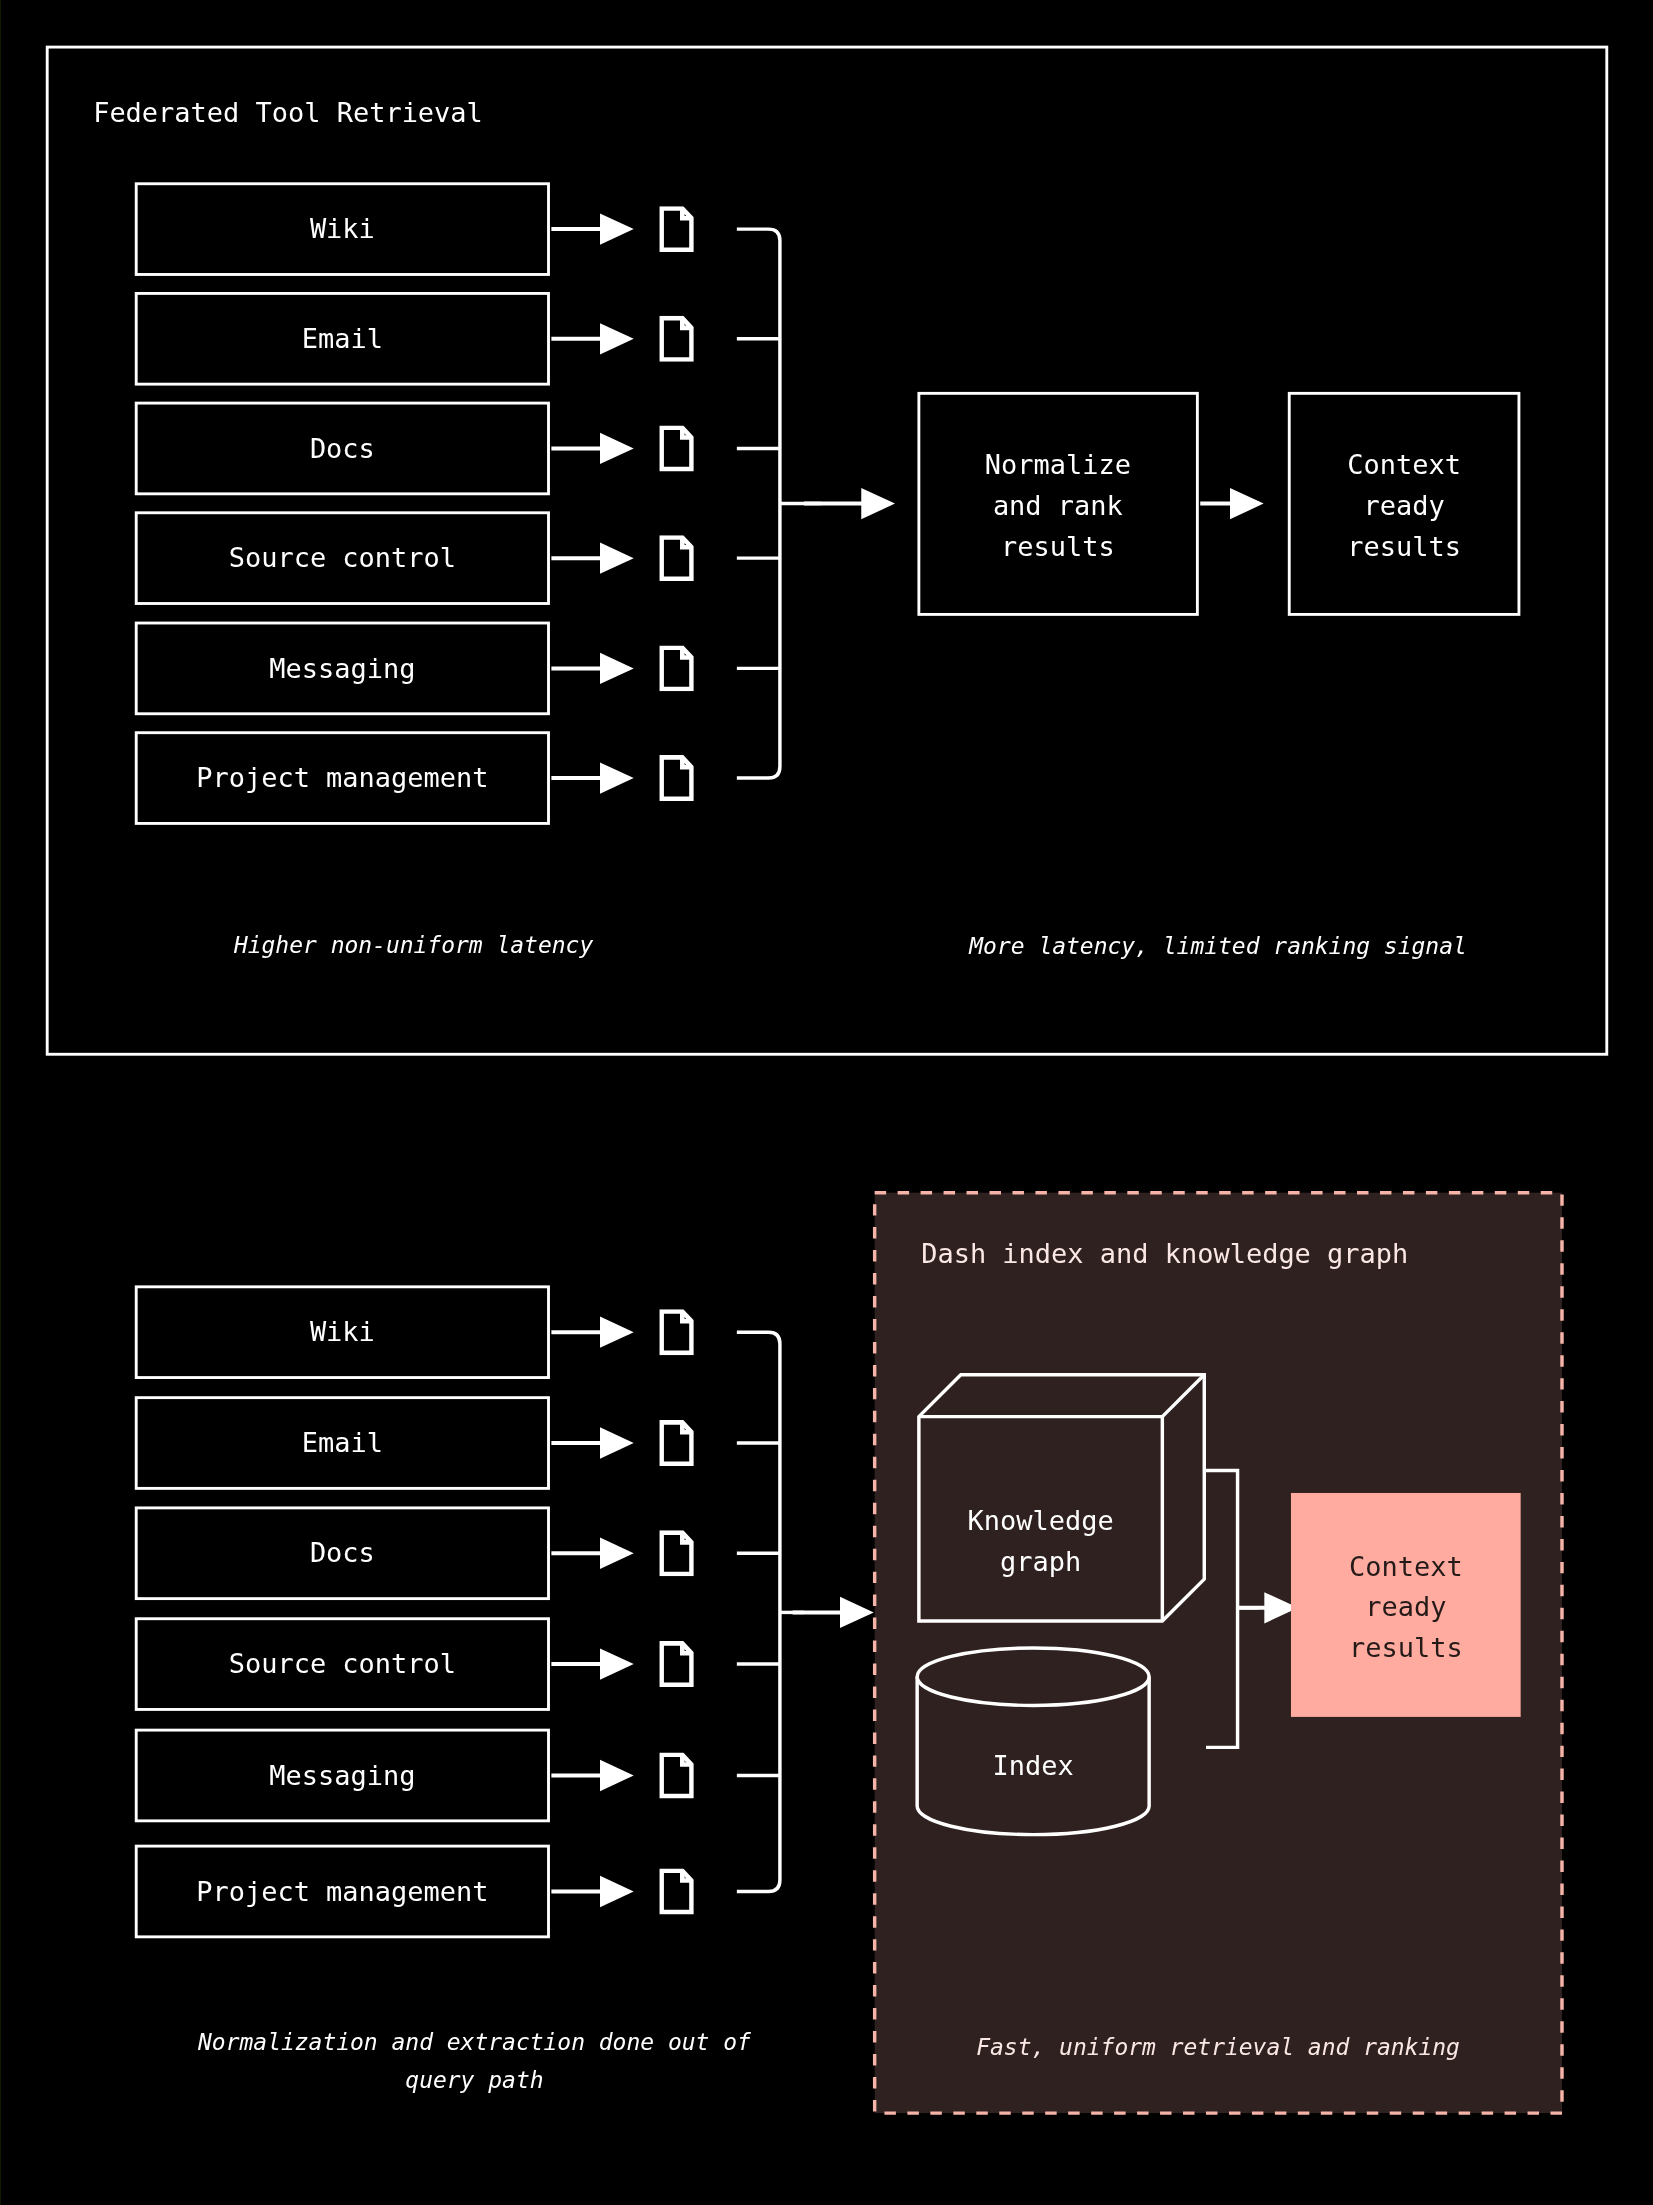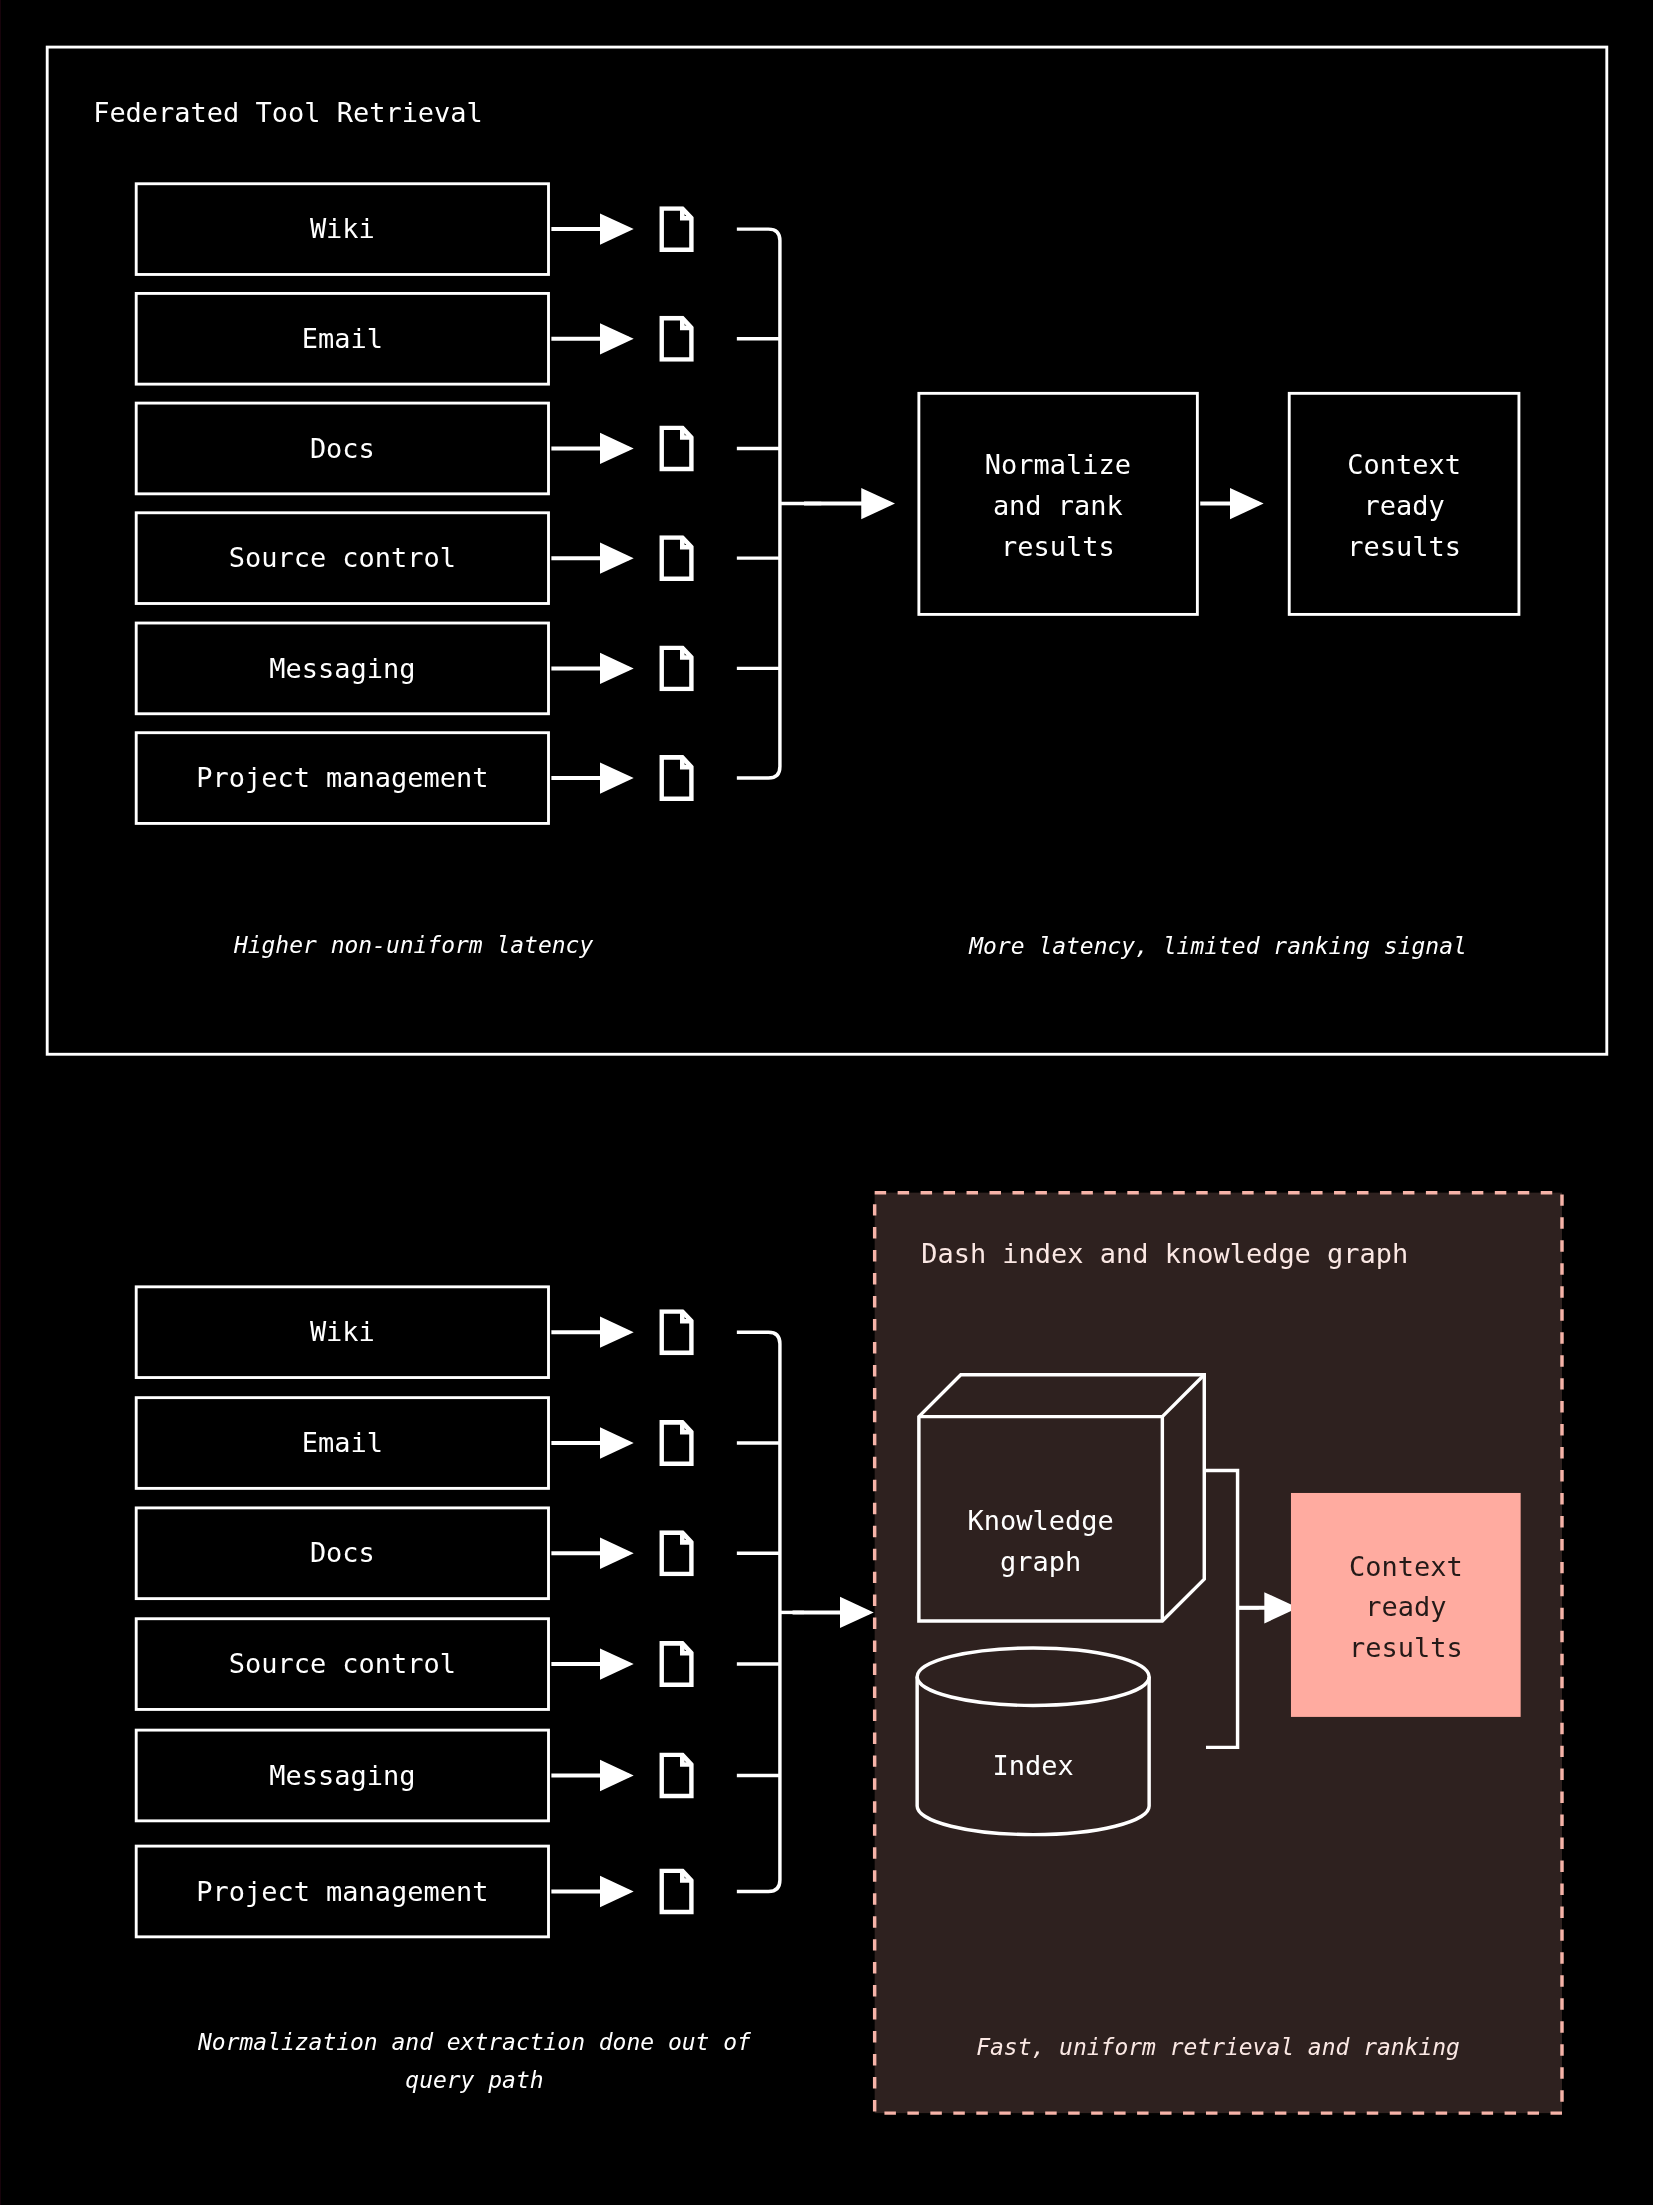--- a/index.html
+++ b/index.html
@@ -1,17 +1,17 @@
 <!DOCTYPE html>
 <html style="font-size:9.2px"><head>
 <meta charset="utf-8">
 <style>
   html,body{margin:0;padding:0;background:#000;}
   body{width:1654px;height:2205px;font-family:"DejaVu Sans Mono","Liberation Mono",monospace;}
-  #stage{position:relative;width:1654px;height:2205px;background:#be185d;overflow:hidden;}
+  #stage{position:relative;width:1654px;height:2205px;background:#84cc16;overflow:hidden;}
   svg{display:block;}
   text{font-family:"DejaVu Sans Mono","Liberation Mono",monospace;}
   .boxlabel{font-size:47px;fill:#fff;}
   .paneltitle{font-size:47px;fill:#fff;}
   .paneltitle-pink{font-size:47px;fill:#fbe8e4;}
   .caption{font-size:40px;fill:#fff;font-style:italic;}
   .caption-pink{font-size:40px;fill:#fbe8e4;font-style:italic;}
   .darklabel{font-size:47px;fill:#241a18;}
 </style>
 </head>

